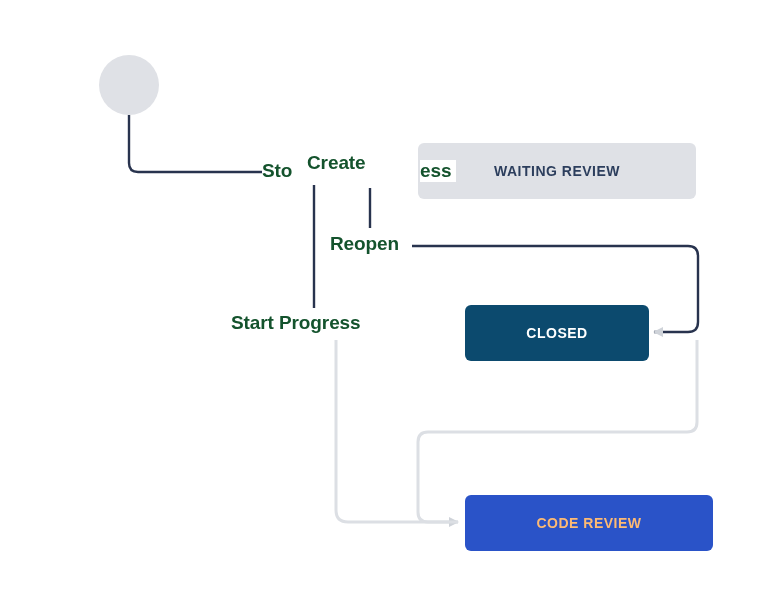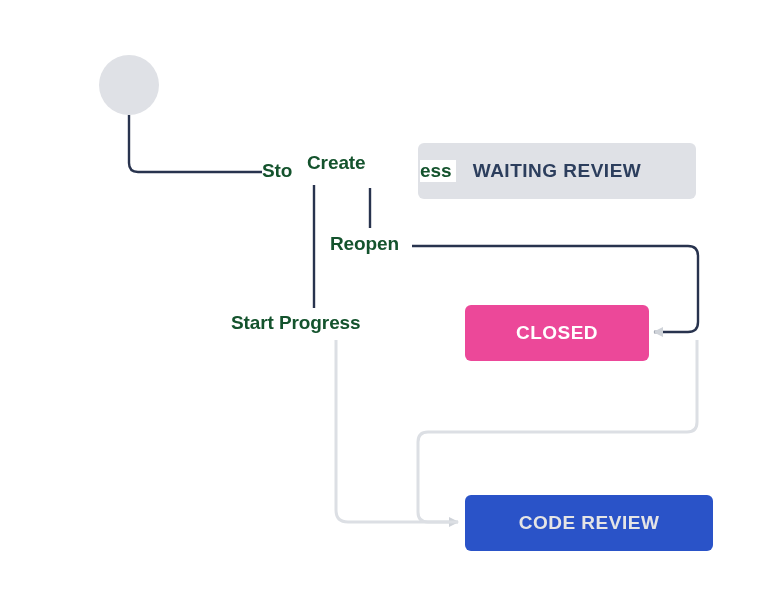--- a/index.html
+++ b/index.html
@@ -30,21 +30,21 @@
     display: flex;
     align-items: center;
     justify-content: center;
     border-radius: 6px;
     box-sizing: border-box;
     font-weight: bold;
     letter-spacing: 0.4px;
     white-space: nowrap;
   }
   .node-label {
-    font-size: 19px;
+    font-size: 14px;
     font-weight: bold;
     letter-spacing: 0.5px;
   }
   .node.draft {
     left: 46px;
     top: 295px;
     width: 166px;
     height: 56px;
     background: #2a53c8;
   }
@@ -57,32 +57,32 @@
     height: 56px;
     background: #dfe1e6;
   }
   .node.waiting-review .node-label { color: #2c3e5d; }
 
   .node.closed {
     left: 465px;
     top: 305px;
     width: 184px;
     height: 56px;
-    background: #ec4899;
+    background: #0c4a6e;
   }
   .node.closed .node-label { color: #ffffff; }
 
   .node.code-review {
     left: 465px;
     top: 495px;
     width: 248px;
     height: 56px;
     background: #2a53c8;
   }
-  .node.code-review .node-label { color: #e5e5e5; }
+  .node.code-review .node-label { color: #fdba74; }
 
   .start-node {
     position: absolute;
     left: 99px;
     top: 55px;
     width: 60px;
     height: 60px;
     border-radius: 50%;
     background: #dfe1e6;
   }

